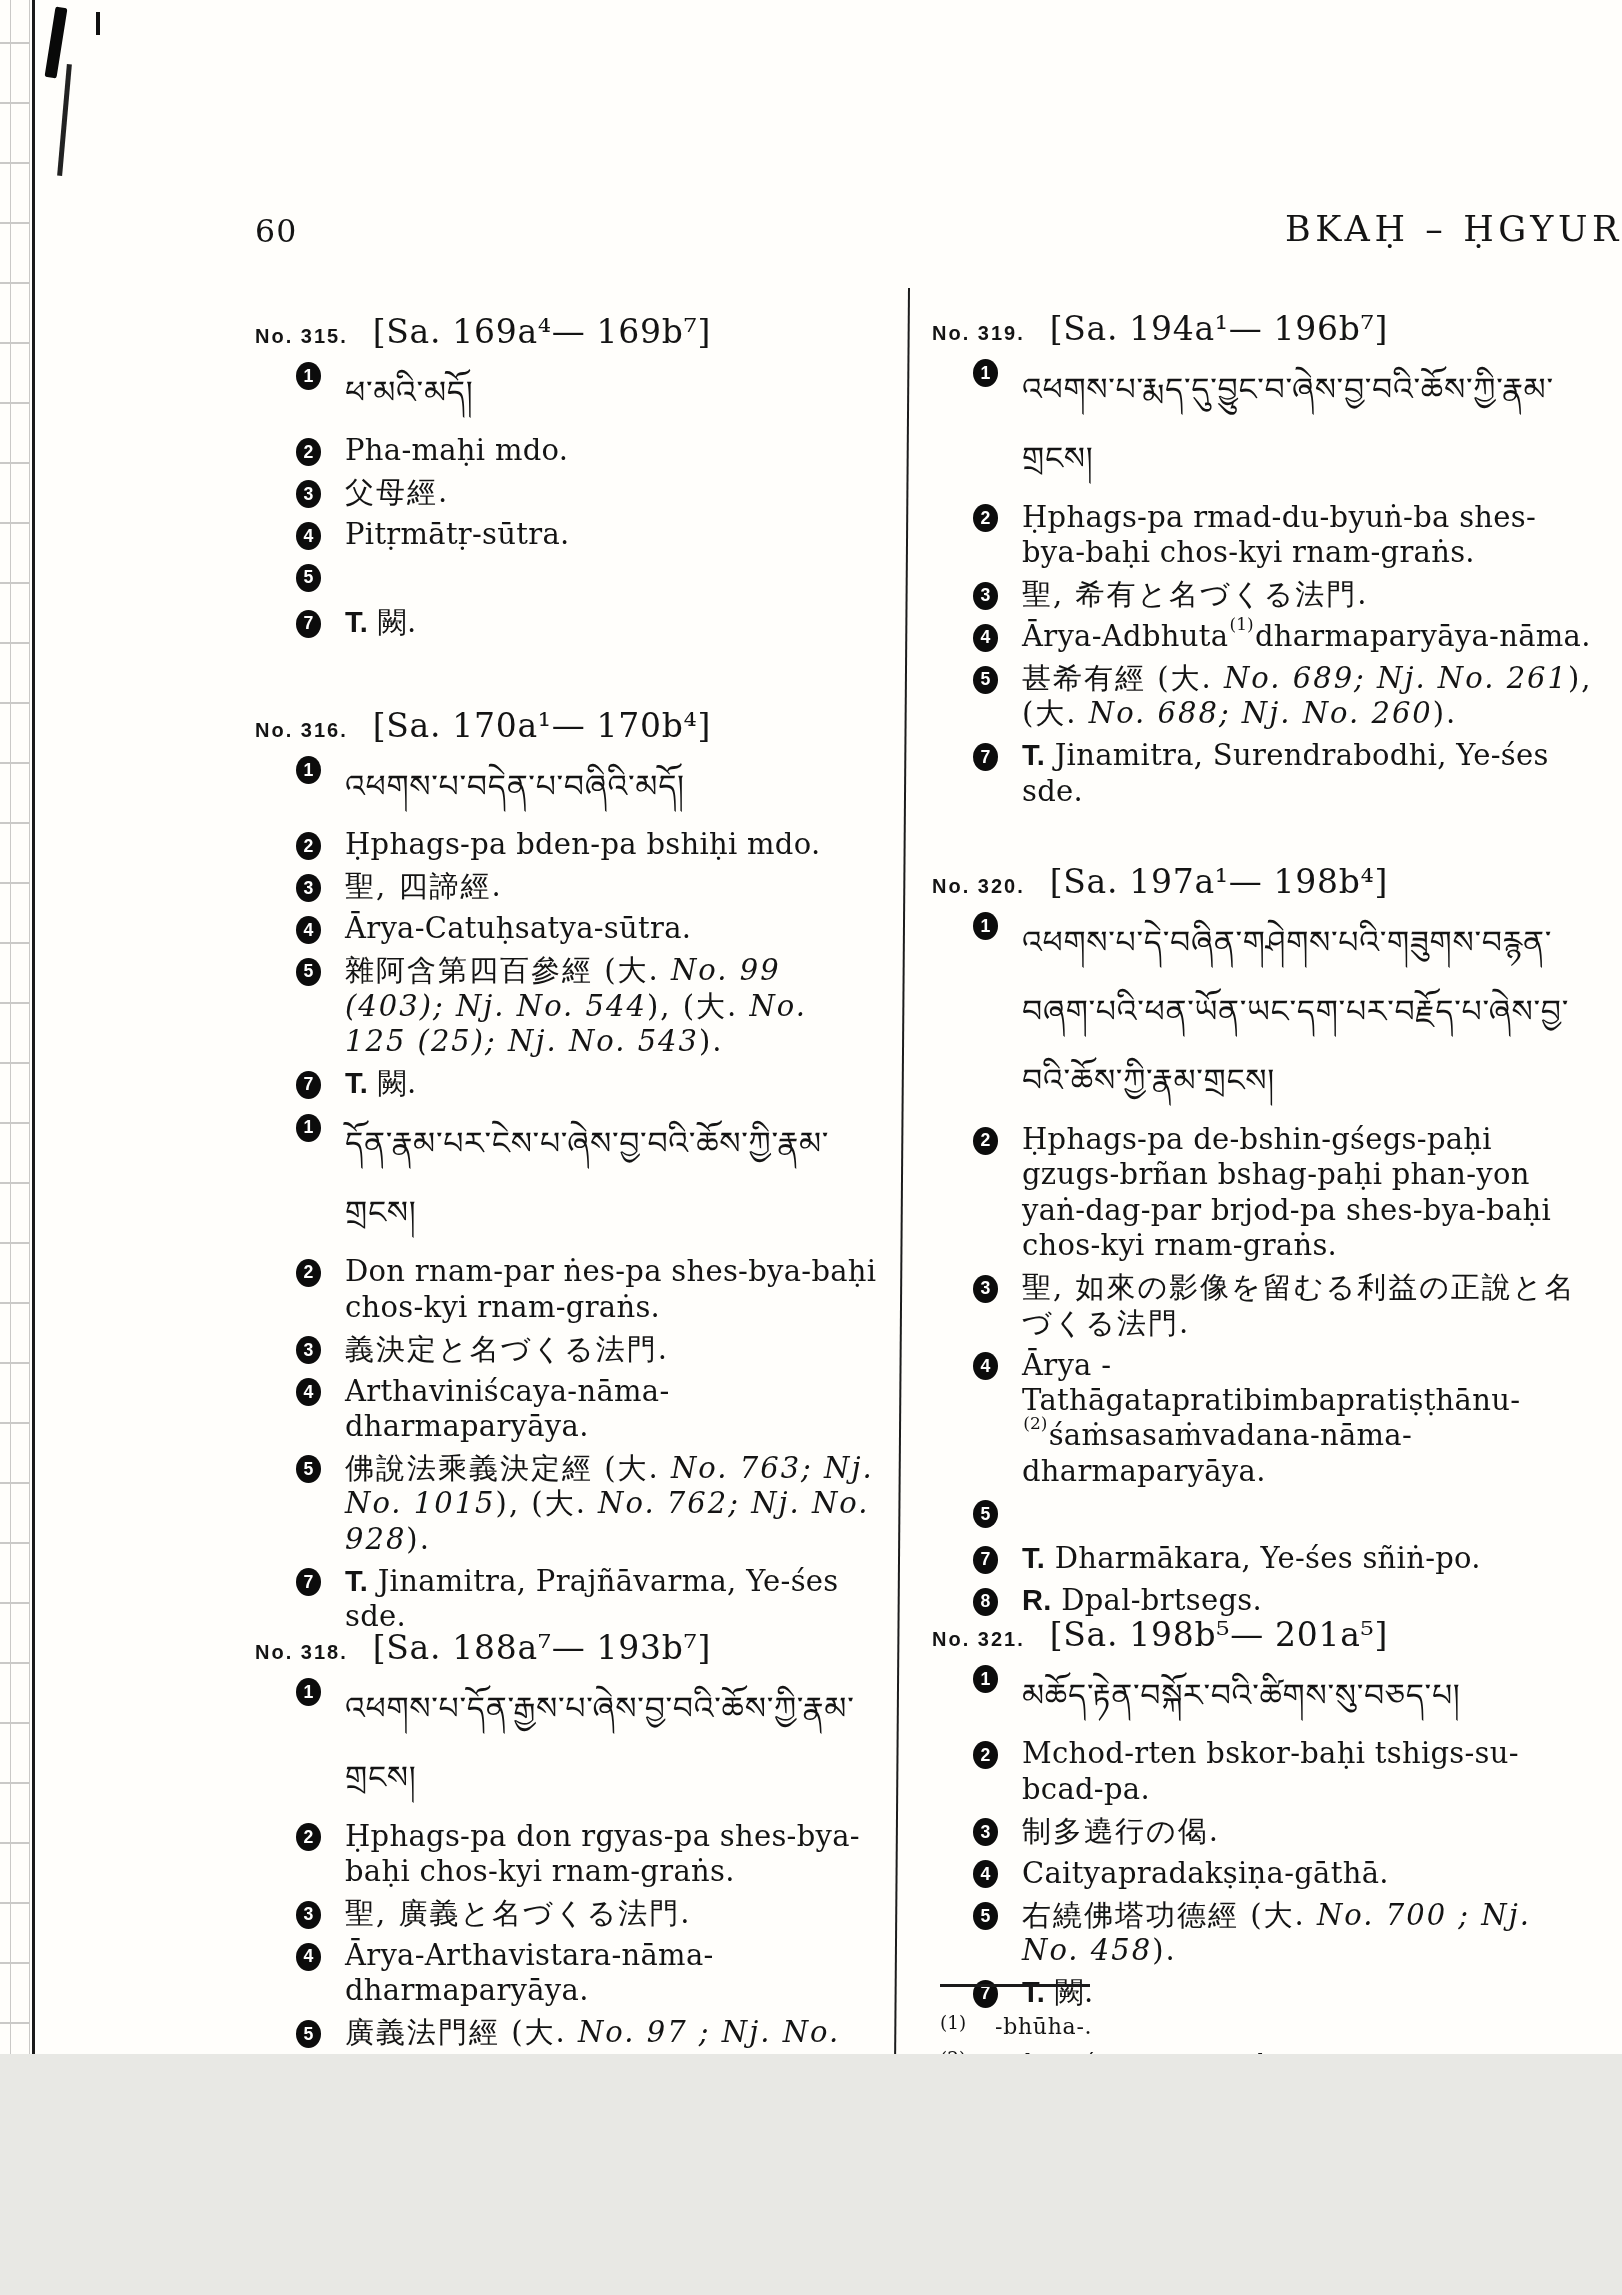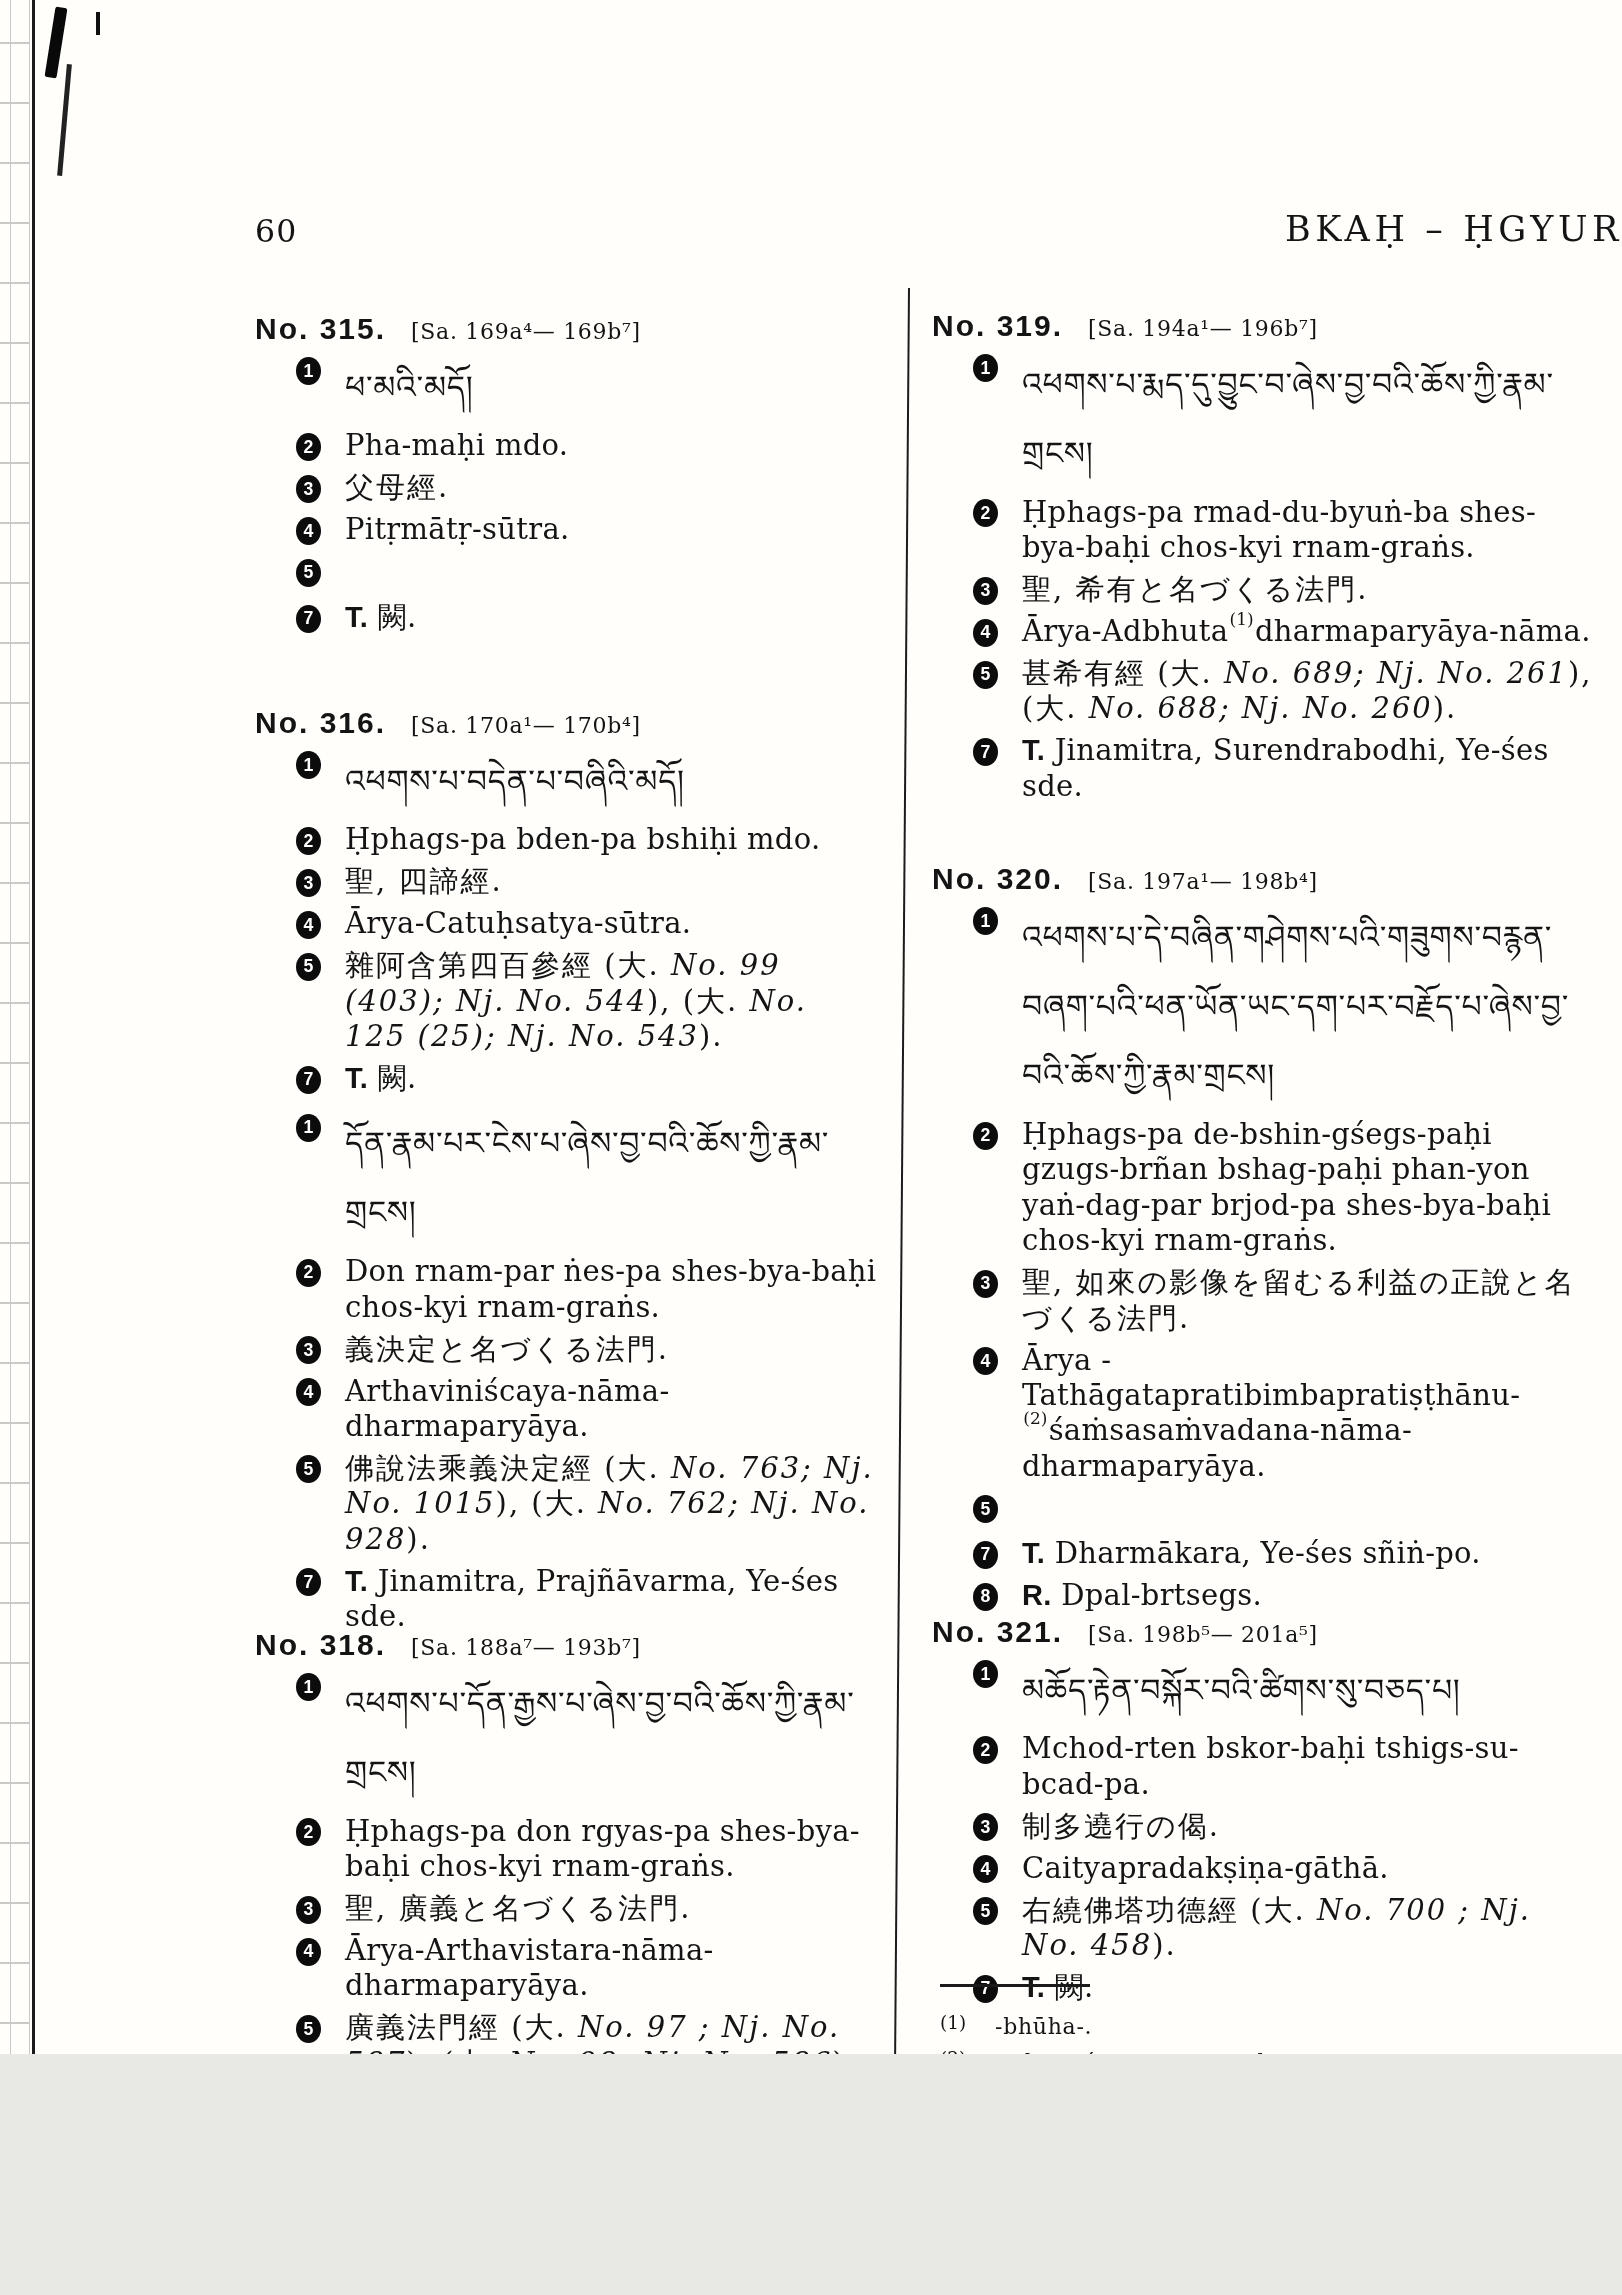--- a/index.html
+++ b/index.html
@@ -29,23 +29,23 @@
   .col-left  { left:255px; width:624px;  }
   .col-right { left:932px; width:666px; }
 
   .entry { position:absolute; left:0; right:0; }
   .e315 { top:312px; }  .e316 { top:706px; } .e317 { top:1109px; } .e318 { top:1628px; }
   .e319 { top:309px; }  .e320 { top:862px; } .e321 { top:1615px; }
 
   .entry-heading { margin-bottom:6.6px; white-space:nowrap; }
   .entry-no {
     font-family:"Liberation Sans","DejaVu Sans",sans-serif;
-    font-weight:700; font-size:30px; letter-spacing:2px; margin-right:25px;margin-top:43px;
-  }
-  .entry-range { font-size:22px; letter-spacing:0.7px; }
+    font-weight:700; font-size:20px; letter-spacing:2px; margin-right:25px;margin-top:43px;
+  }
+  .entry-range { font-size:33px; letter-spacing:0.7px; }
 
   
   .item { display:flex; align-items:flex-start; margin-bottom:6.6px; padding-left:41px; }
   .bullet {
     flex:0 0 25px; width:25px; height:28px; margin-right:24px; margin-top:4.6px;
     background:#0c0c0c; color:#ffffff; border-radius:50%;
     display:inline-flex; align-items:center; justify-content:center;
     font-family:"Liberation Sans","DejaVu Sans",sans-serif;
     font-weight:700; font-size:17.7px;
   }

